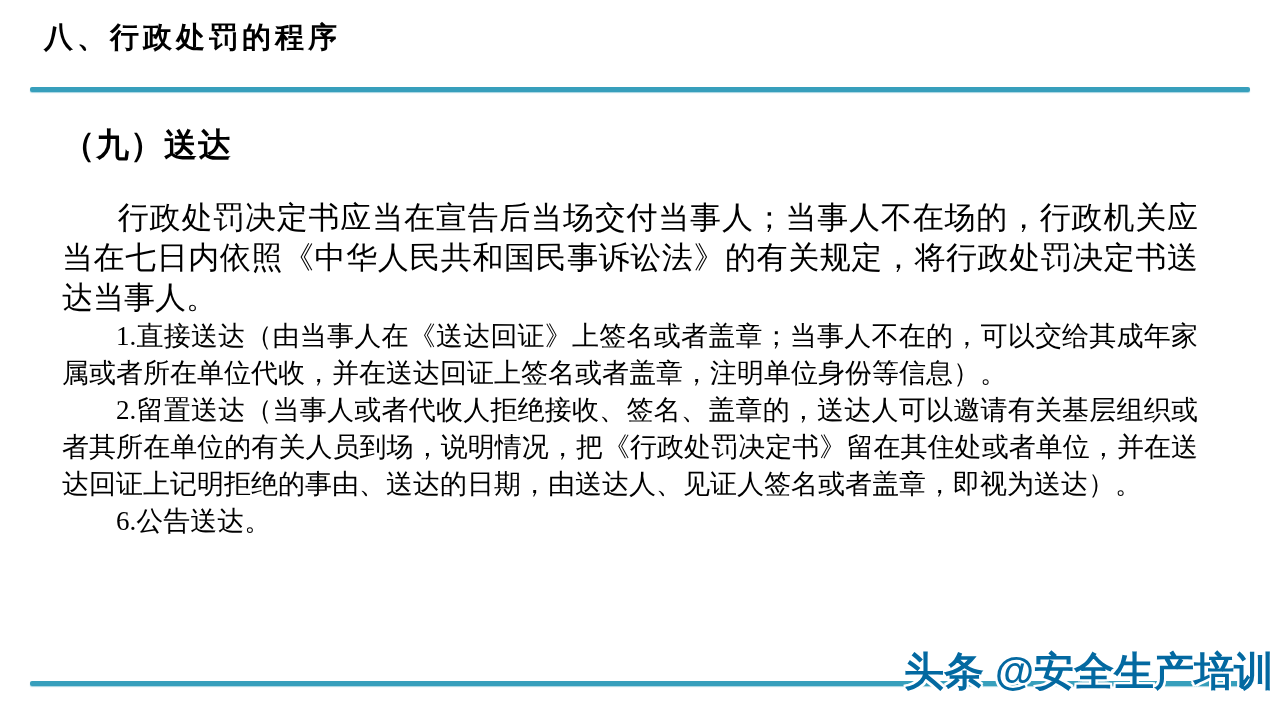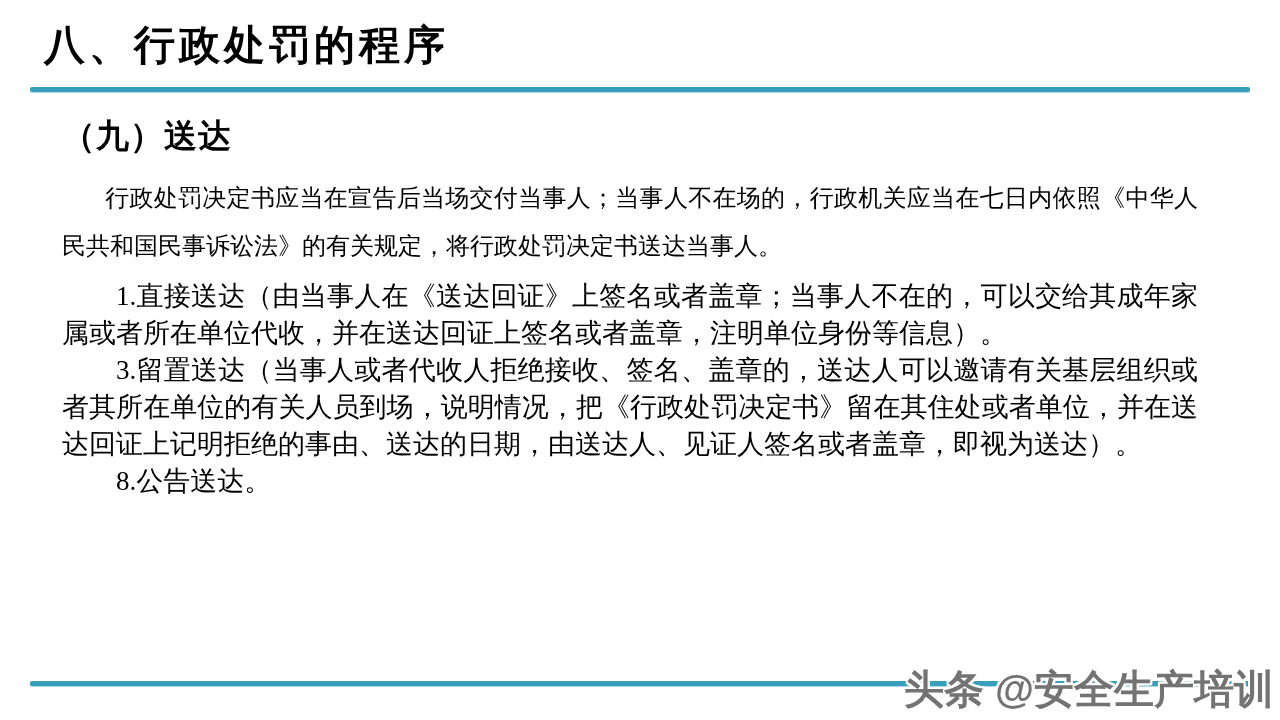--- a/index.html
+++ b/index.html
@@ -15,21 +15,21 @@
     color: var(--text);
     overflow: hidden;
     position: relative;
   }
   .slide { position: absolute; inset: 0; }
 
   .slide-title {
     position: absolute;
     left: 44px;
     top: 18px;
-    font-size: 41px;
+    font-size: 29px;
     font-weight: bold;
     letter-spacing: 4px;
     color: var(--text);
     font-family: "DejaVu Serif", "Liberation Serif", serif;
     white-space: nowrap;
   }
 
   .rule {
     position: absolute;
     left: 30px;
@@ -38,62 +38,62 @@
     background: var(--accent);
     box-shadow: 0 1px 1px rgba(55,159,188,0.45);
     border-radius: 2px;
   }
   .rule-top { top: 87px; }
   .rule-bottom { top: 681px; }
 
   .content {
     position: absolute;
     left: 62px;
-    top: 116px;
+    top: 125px;
     width: 1136px;
   }
 
   .section-heading {
     font-size: 33px;
     font-weight: bold;
     line-height: 40px;
     letter-spacing: 1px;
     white-space: nowrap;
   }
 
   .intro {
-    margin-top: 18px;
-    font-size: 24px;
-    line-height: 48px;
+    margin-top: 33px;
+    font-size: 31px;
+    line-height: 40px;
     text-indent: 1.8em;
     text-align: justify;
     text-justify: inter-ideograph;
   }
 
-  .items { margin-top: 8px; }
+  .items { margin-top: 0; }
 
   .item {
     font-size: 27px;
     line-height: 37px;
     text-indent: 2em;
     text-align: justify;
     text-justify: inter-ideograph;
   }
 
   .red { color: var(--highlight); }
 
   .watermark {
     position: absolute;
     right: 6px;
-    top: 662px;
+    top: 644px;
     z-index: 5;
     font-size: 40px;
     font-weight: bold;
     font-family: "Liberation Sans", "DejaVu Sans", sans-serif;
-    color: #737373;
+    color: #0369a1;
     white-space: nowrap;
     letter-spacing: 0px;
     text-shadow:
       -2px 0 0 #fff, 2px 0 0 #fff, 0 -2px 0 #fff, 0 2px 0 #fff,
       -2px -2px 0 #fff, 2px -2px 0 #fff, -2px 2px 0 #fff, 2px 2px 0 #fff;
   }
 </style>
 </head>
 <body>
 
@@ -106,25 +106,25 @@
   <div class="content">
 
     <h2 class="section-heading">（九）送达</h2>
 
     <p class="intro">行政处罚决定书应当在宣告后当场交付当事人；当事人不在场的，行政机关应当在七日内依照《中华人民共和国民事诉讼法》的有关规定，将行政处罚决定书送达当事人。</p>
 
     <div class="items">
 
       <p class="item">1.直接送达（由当事人在《送达回证》上签名或者盖章；当事人不在的，可以交给其成年家属或者所在单位代收，并在送达回证上签名或者盖章，注明单位身份等信息）。</p>
 
-      <p class="item">3.留置送达（当事人或者代收人拒绝接收、签名、盖章的，送达人可以邀请有关基层组织或者其所在单位的有关人员到场，说明情况，把《行政处罚决定书》留在其住处或者单位，并在送达回证上记明拒绝的事由、送达的日期，由送达人、见证人签名或者盖章，即视为送达）。</p>
+      <p class="item">2.留置送达（当事人或者代收人拒绝接收、签名、盖章的，送达人可以邀请有关基层组织或者其所在单位的有关人员到场，说明情况，把《行政处罚决定书》留在其住处或者单位，并在送达回证上记明拒绝的事由、送达的日期，由送达人、见证人签名或者盖章，即视为送达）。</p>
 
 
 
-      <p class="item">8.公告送达。</p>
+      <p class="item">6.公告送达。</p>
 
 
     </div>
   </div>
 
   <div class="rule rule-bottom"></div>
 
   <div class="watermark">头条 @安全生产培训</div>
 
 </div>

